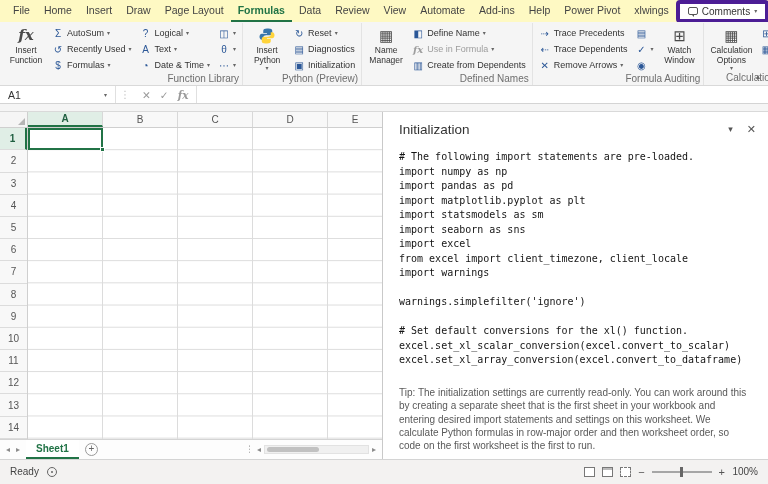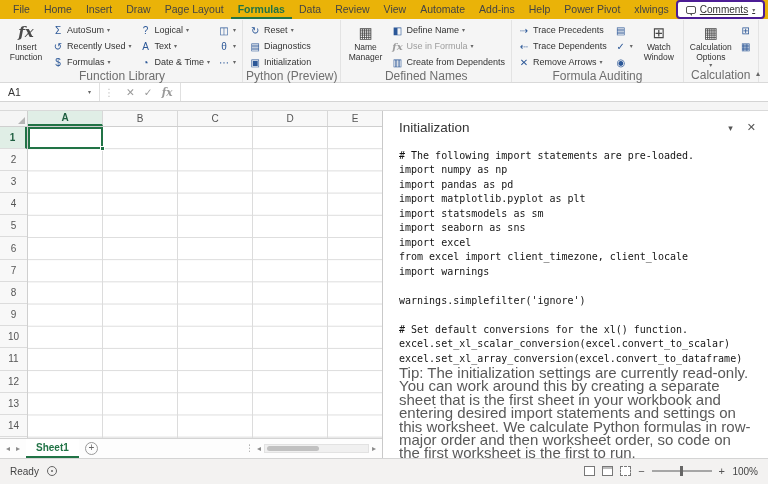--- a/index.html
+++ b/index.html
@@ -1,48 +1,48 @@
 <!DOCTYPE html>
 <html><head>
 <meta charset="utf-8">
 <style>
   * { margin:0; padding:0; box-sizing:border-box; }
   html,body { width:768px; height:484px; overflow:hidden; background:#fff; }
   body { font-family:"Liberation Sans",sans-serif; color:#333; }
   #app { width:768px; height:484px; display:flex; flex-direction:column; background:#fff; }
 
   
-  .menubar { height:22px; display:flex; align-items:stretch; background:#eab308; padding:0 1px 0 6px; font-size:10.5px; }
+  .menubar { height:22px; display:flex; align-items:stretch; background:#fef9c3; padding:0 1px 0 6px; font-size:10.5px; }
   .mtab { display:flex; align-items:center; padding:0 7px; color:#444; border-bottom:2px solid transparent; cursor:default; white-space:nowrap; }
   .mtab.active { color:#217346; border-bottom-color:#217346; font-weight:bold; }
   .mright { margin-left:auto; display:flex; align-items:center; gap:6px; padding-right:4px; }
   .pillbtn { display:flex; align-items:center; gap:4px; border-radius:4px; padding:2px 8px; font-size:10px; white-space:nowrap; }
-  .pillbtn.comments { border:2px solid #4c1d95; background:#fff; color:#333;text-decoration:underline; }
+  .pillbtn.comments { border:4px solid #4c1d95; background:#fff; color:#333; }
   .cbubble { width:10px; height:8px; border:1px solid #555; border-radius:2px; position:relative; display:inline-block; }
   .cbubble::after { content:""; position:absolute; left:2px; bottom:-3px; border-left:3px solid transparent; border-right:0 solid transparent; border-top:3px solid #555; }
   .chev { font-size:6px; color:#666; line-height:1; }
 
   
   .ribbon { height:64px; background:#f5f5f5; border-bottom:1px solid #d9d9d9; display:flex; position:relative; padding:1px 2px 0 2px; }
   .rgroup { display:flex; flex-direction:column; border-right:1px solid #e3e3e3; padding:0 3px; }
   .rcontent { flex:1; display:flex; align-items:flex-start; gap:2px; padding-top:2px; }
-  .glabel { height:13px; font-size:12px; color:#6e6e6e; text-align:center; line-height:12px; white-space:nowrap; }
+  .glabel { height:13px; font-size:10px; color:#6e6e6e; text-align:right; line-height:12px; white-space:nowrap; }
   .bigbtn { width:42px; display:flex; flex-direction:column; align-items:center; text-align:center; font-size:8.5px; line-height:9.5px; color:#333; padding:1px 0; border-radius:2px; cursor:default; }
   .bigbtn .bicon { height:20px; display:flex; align-items:center; justify-content:center; font-size:15px; color:#4a4a4a; }
   .bigbtn .blabel { display:inline; }
   .smallcol { display:flex; flex-direction:column; }
   .smallbtn { display:flex; align-items:center; gap:3px; font-size:9px; color:#333; height:16px; padding:0 3px; border-radius:2px; white-space:nowrap; cursor:default; }
   .sicon { width:12px; text-align:center; font-size:10px; color:#2b5797; }
   .smallbtn.disabled, .smallbtn.disabled .sicon { color:#9d9d9d; }
   .fxi { font-family:"DejaVu Serif",serif; font-style:italic; font-weight:bold; }
   .collapse { position:absolute; right:8px; bottom:4px; font-size:8px; color:#666; }
 
   
   .fbar { height:24px; background:#fff; border-bottom:1px solid #d4d4d4; display:flex; align-items:stretch; font-size:10.5px; }
-  .namebox { width:100px; display:flex; align-items:center; padding:0 8px; border-right:1px solid #e0e0e0; color:#333; }
+  .namebox { width:116px; display:flex; align-items:center; padding:0 8px; border-right:1px solid #e0e0e0; color:#333; }
   .namebox .chev { margin-left:auto; }
   .fsep { display:flex; align-items:center; color:#c0c0c0; padding:0 4px; font-size:10px; }
   .ficons { display:flex; align-items:center; gap:9px; color:#9a9a9a; padding:0 8px; border-right:1px solid #e0e0e0; }
   .finput { flex:1; display:flex; align-items:center; padding:0 8px; color:#333; }
   .gapbar { height:10px; background:#f5f5f5; border-bottom:1px solid #d9d9d9; }
 
   
   .main { height:347px; display:flex; }
   .sheetregion { width:382px; display:flex; flex-direction:column; background:#fff; }
 
@@ -75,21 +75,21 @@
 
   
   .pane { flex:1; background:#fff; border-left:1px solid #c9c9c9; display:flex; flex-direction:column; overflow:hidden; }
   .pane-h { height:30px; display:flex; align-items:center; padding:4px 12px 0 16px; }
   .pane-title { font-size:13.5px; color:#333; }
   .pane-hicons { margin-left:auto; display:flex; align-items:center; gap:14px; color:#555; }
   .pane-chev { font-size:9px; }
   .pane-x { font-size:11px; }
   .pane-body { flex:1; display:flex; flex-direction:column; padding:8px 16px 6px 16px; overflow:hidden; }
   .code { font-family:"DejaVu Sans Mono",monospace; font-size:10px; line-height:14.5px; white-space:pre; color:#141414; }
-  .tip { margin-top:auto; font-size:15px; line-height:13.4px; color:#595959; }
+  .tip { margin-top:auto; font-size:10px; line-height:13.4px; color:#595959; }
 
   
   .statusbar { height:33px; background:#f3f2f1; border-top:1px solid #d4d4d4; display:flex; align-items:center; padding:0 10px; font-size:10px; color:#444; gap:8px; }
   .acc-icon { width:10px; height:10px; border:1px solid #666; border-radius:50%; position:relative; }
   .acc-icon::after { content:""; position:absolute; left:3px; top:3px; width:2px; height:2px; background:#666; border-radius:50%; }
   .sright { margin-left:auto; display:flex; align-items:center; gap:7px; }
   .vicon { width:11px; height:10px; border:1px solid #777; display:inline-block; background:#fff; }
   .vicon.v2 { border-style:solid; box-shadow:inset 0 2px 0 #bbb; }
   .vicon.v3 { border-style:dashed; }
   .zbtn { color:#555; font-size:11px; }
@@ -182,20 +182,30 @@
             <span class="sicon">⋯</span>
             <span class="chev">▾</span>
           </div>
         </div>
       </div>
       <div class="glabel">Function Library</div>
     </div>
 
     <div class="rgroup">
       <div class="rcontent">
+        <div class="bigbtn">
+          <span class="bicon">
+            <svg viewBox="0 0 24 24" width="18" height="18" aria-hidden="true">
+              <path d="M12 2c-3 0-5 1-5 3v3h5v1H5c-2 0-3 2-3 4s1 4 3 4h2v-3c0-2 2-3 4-3h5c1.5 0 3-1 3-3V5c0-2-2-3-5-3z" fill="#3776ab"></path>
+              <path d="M12 22c3 0 5-1 5-3v-3h-5v-1h7c2 0 3-2 3-4s-1-4-3-4h-2v3c0 2-2 3-4 3H8c-1.5 0-3 1-3 3v3c0 2 2 3 5 3z" fill="#ffd43b"></path>
+            </svg>
+          </span>
+          <span class="blabel">Insert Python</span>
+          <span class="chev">▾</span>
+        </div>
         <div class="smallcol">
           <div class="smallbtn">
             <span class="sicon">↻</span>
             <span>Reset</span>
             <span class="chev">▾</span>
           </div>
           <div class="smallbtn">
             <span class="sicon">▤</span>
             <span>Diagnostics</span>
           </div>

